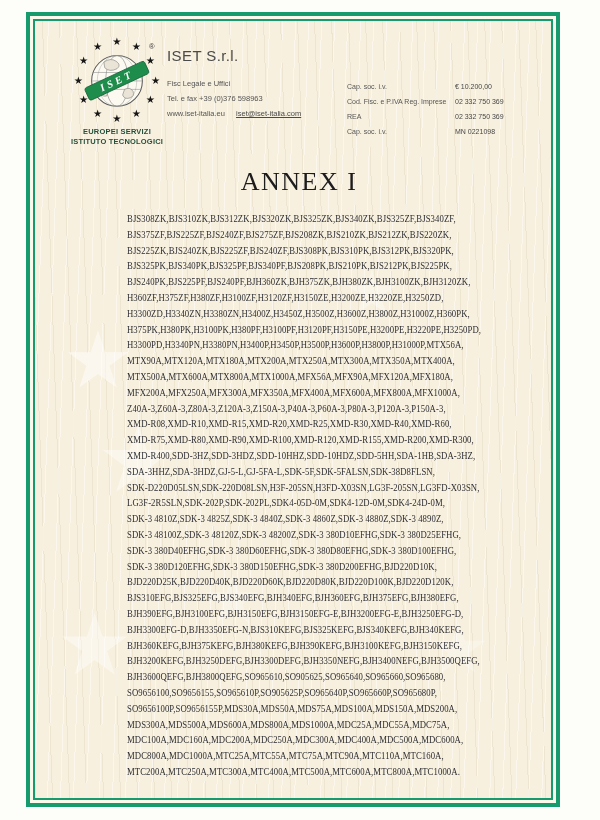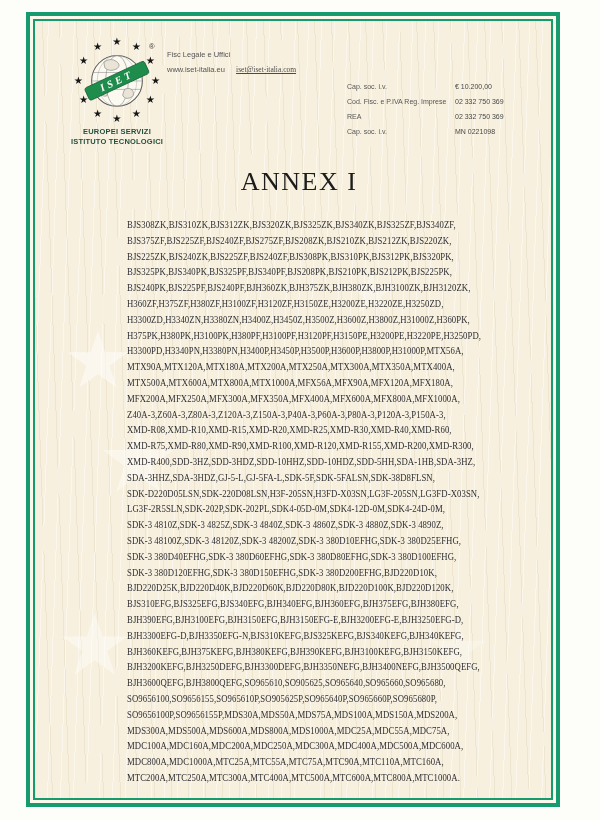--- a/index.html
+++ b/index.html
@@ -18,31 +18,31 @@
 
   
   .logo-block{position:absolute;left:16px;top:12px;width:132px;text-align:center;}
   .logo-svg{display:block;margin:0 auto;}
   .org-name{margin-top:0;font-size:7.5px;font-weight:bold;letter-spacing:.2px;
             color:#234f3b;line-height:10px;}
   .company-block{position:absolute;left:132px;top:26px;width:180px;}
   .company-name{font-size:15px;color:#4a4a4a;letter-spacing:.4px;margin:0 0 12px 0;}
   .addr-line{font-size:7.5px;color:#555;line-height:15px;white-space:nowrap;}
   .web-line{font-size:7.5px;color:#555;line-height:15px;white-space:nowrap;}
-  .web-line .mail{margin-left:9px;text-decoration:underline;color:#4a4a4a;font-family:Liberation Serif, serif;}
+  .web-line .mail{margin-left:9px;text-decoration:underline;color:#4a4a4a;}
   .fiscal-block{position:absolute;left:312px;top:58px;width:206px;
                 display:grid;grid-template-columns:108px 1fr;}
   .fiscal-label{font-size:7px;color:#555;line-height:15px;white-space:nowrap;}
   .fiscal-value{font-size:7px;color:#474747;line-height:15px;white-space:nowrap;}
 
   
   .annex-title{position:absolute;left:0;right:0;top:146px;margin:0;text-align:center;
                font-family:"Liberation Serif",serif;font-weight:400;font-size:26px;
                letter-spacing:1.5px;color:#1c1c1c;padding-left:12px;}
-  .annex-body{position:absolute;left:92px;top:196px;}
+  .annex-body{position:absolute;left:92px;top:190px;}
   .code-line{font-family:"Liberation Serif",serif;font-size:10px;color:#2e2e34;
              line-height:15.8px;white-space:nowrap;letter-spacing:.1px;
              transform:scaleX(.87);transform-origin:0 50%;}
   .star-glyph{font-size:11px;fill:#161616;}
 </style>
 </head>
 <body>
 
 <div class="page">
   <div class="paper">
@@ -90,22 +90,24 @@
               </g>
               <text x="84" y="17" font-size="8" fill="#333">®</text>
             </svg>
             <div class="org-name">
               <div>EUROPEI SERVIZI</div>
               <div>ISTITUTO TECNOLOGICI</div>
             </div>
           </div>
 
           <div class="company-block">
+            <div class="company-name">ISET S.r.l.</div>
             <div id="addr">
                 <div class="addr-line">Fisc Legale e Uffici</div>
+                <div class="addr-line">Tel. e fax +39 (0)376 598963</div>
               </div>
             <div class="web-line">
               <span class="web">www.iset-italia.eu</span>
               <span class="mail">iset@iset-italia.com</span>
             </div>
           </div>
 
           <div class="fiscal-block" id="fiscal">
               <div class="fiscal-label">Cap. soc. i.v.</div>
               <div class="fiscal-value">€ 10.200,00</div>

